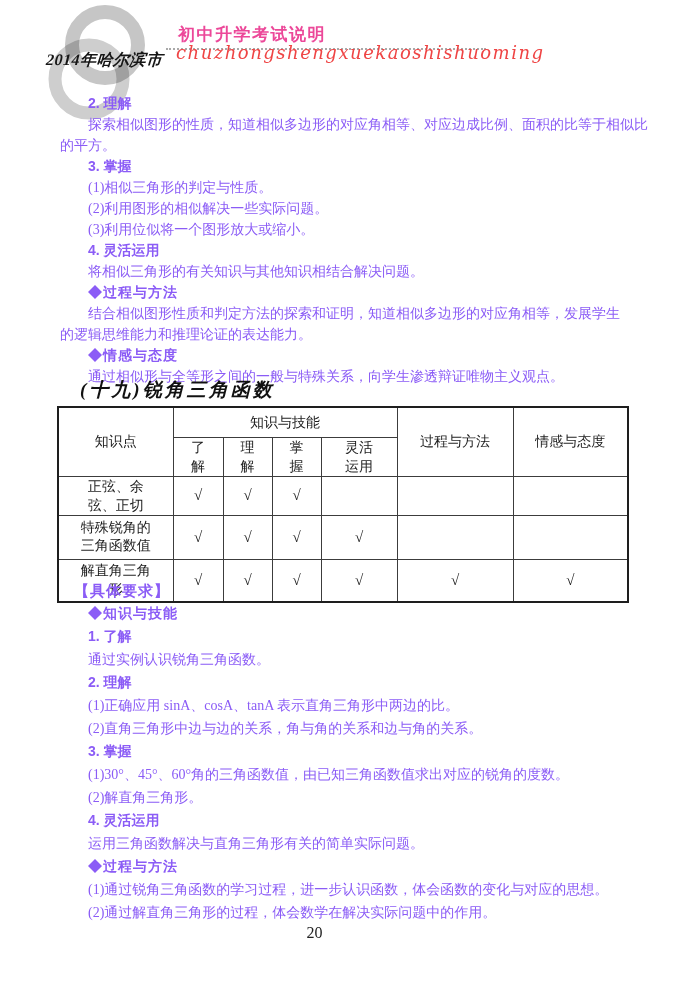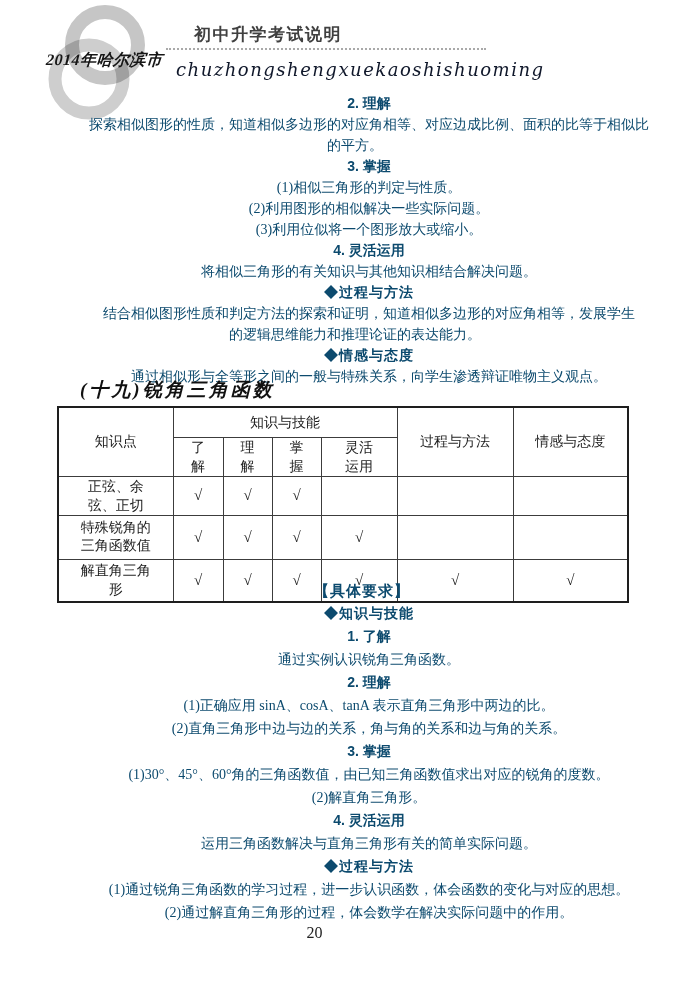--- a/index.html
+++ b/index.html
@@ -11,37 +11,36 @@
   }
   
   .logo { position:absolute; left:0; top:0; }
   .edition {
     position:absolute; left:46px; top:50px; font-size:16px; font-weight:bold;
     font-style:italic; color:#161616; letter-spacing:0.5px; z-index:3;
     font-family:"Liberation Serif",serif; transform:skewX(-4deg);
   }
   .doc-title {
     position:absolute; left:178px; top:23px; font-size:17px; font-weight:bold;
-    color:#404040; letter-spacing:1.5px; z-index:3;
+    color:#ec4899; letter-spacing:1.5px; z-index:3;
     font-family:"Liberation Sans","DejaVu Sans",sans-serif;
-    margin-left:16px;
   }
   .dotline {
     position:absolute; left:166px; top:48px; width:320px; height:0;
     border-top:2px dotted #a9a9a9; z-index:2;
   }
   .pinyin {
-    position:absolute; left:176px; top:59px; font-size:18px; font-style:italic;
-    color:#0f172a; letter-spacing:1.5px; z-index:3;
+    position:absolute; left:176px; top:42px; font-size:18px; font-style:italic;
+    color:#ef4444; letter-spacing:1.5px; z-index:3;
     font-family:"DejaVu Serif","Liberation Serif",serif;
   }
   
   .content-a { position:absolute; left:60px; top:93px; width:590px; }
   .content-b { position:absolute; left:60px; top:579px; width:590px; }
-  .ln { font-size:14px; line-height:21px; white-space:nowrap; color:#0c4a6e;text-align:center; }
+  .ln { font-size:14px; line-height:21px; white-space:nowrap; color:#8b5cf6; }
   .content-b .ln { line-height:23px; }
   .ind { padding-left:28px; }
   .hnum { font-weight:bold; font-family:"Liberation Sans","DejaVu Sans",sans-serif; font-size:14px; }
   .hdia { font-weight:bold; font-family:"Liberation Serif",serif; letter-spacing:1px; }
   .hbracket { font-weight:bold; font-family:"Liberation Sans","DejaVu Sans",sans-serif; font-size:15px; padding-left:14px; letter-spacing:1px; }
   
   .sec-title {
     position:absolute; left:80px; top:377px; font-size:19px; font-weight:bold;
     font-style:italic; letter-spacing:3px; color:#111;
     font-family:"Liberation Serif",serif;

